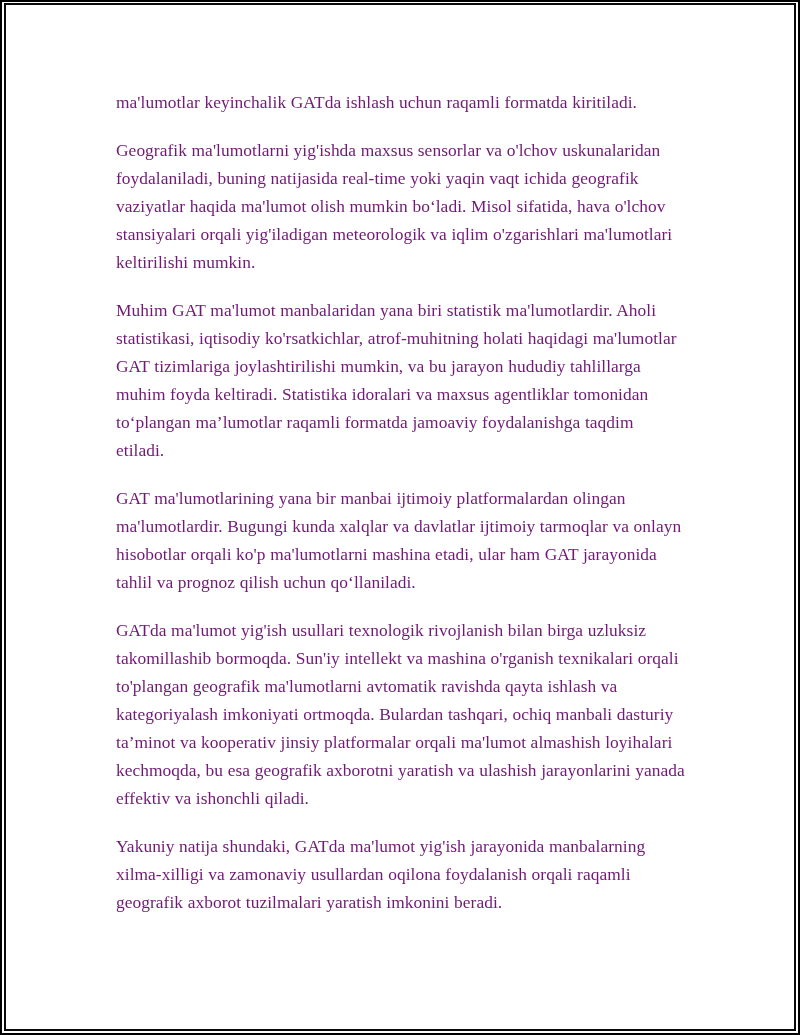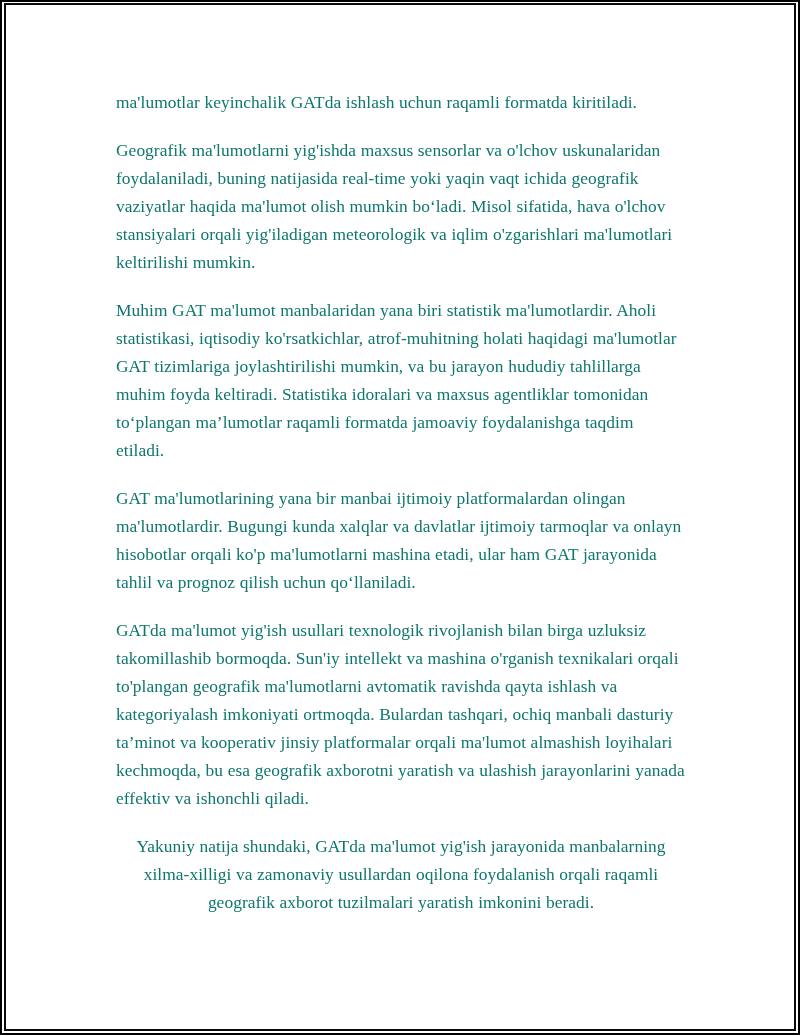--- a/index.html
+++ b/index.html
@@ -52,27 +52,26 @@
     color: #0d0d0d;
     text-align: left;
     -webkit-font-smoothing: antialiased;
   }
 
   p.para {
     margin: 0 0 20px 0;
     padding: 0;
     font-size: 17.4px;
     line-height: 28px;
-    color: #0f766e;
+    color: #701a75;
     word-spacing: 0.2px;
     letter-spacing: 0.05px;
   }
   p.para:last-child {
     margin-bottom: 0;
-    text-align: center;
   }
 </style>
 </head>
 <body>
 
 <div class="page">
   <div class="page-inner-rule"></div>
 
   <div class="content">
     <div class="doc-body">

